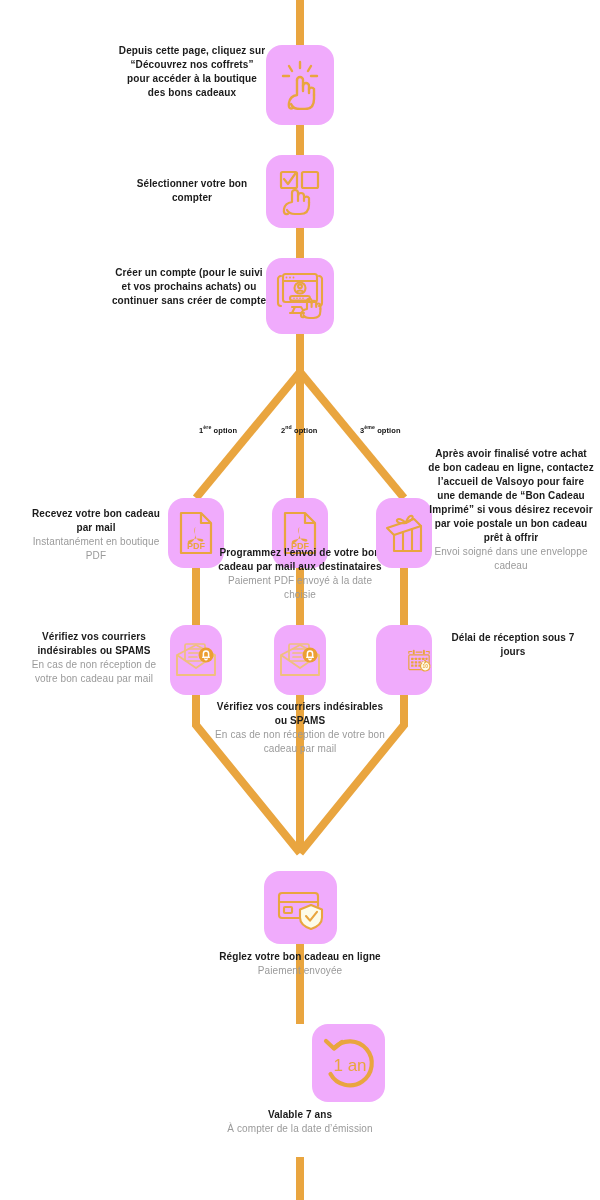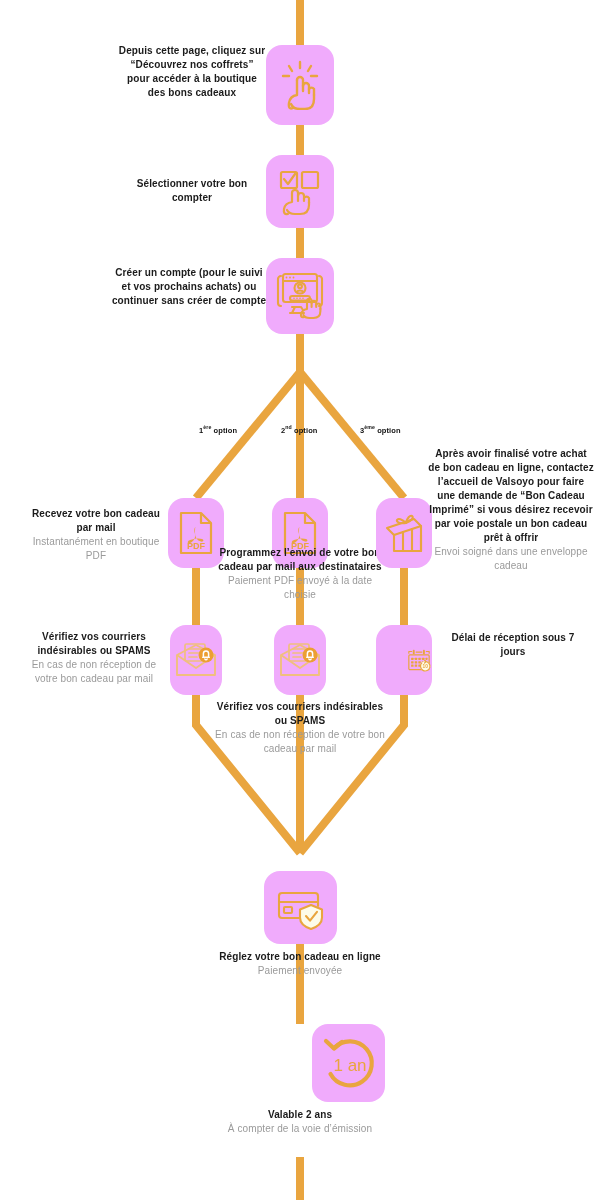--- a/index.html
+++ b/index.html
@@ -301,17 +301,17 @@
   <div class="tile" style="left:264px;top:1024px;width:73px;height:78px;margin-left:48px;">
     <svg width="58" height="56" viewBox="0 0 58 56">
       <g stroke="#e9a53f" stroke-width="4.2" fill="none" stroke-linecap="round" stroke-linejoin="round">
         <path d="M14,13 a22,22 0 1 1 -3.5,26"></path>
         <polyline points="6,6 14,13.5 22,7"></polyline>
       </g>
       <text x="30" y="36" text-anchor="middle" font-family="Liberation Sans, sans-serif" font-size="17" fill="#e9a53f">1 an</text>
     </svg>
   </div>
   <div class="txt c" style="left:222px;top:1108px;width:156px;">
-    <div class="ttl">Valable 2 ans</div>
-    <div class="sub">À compter de la voie d’émission</div>
+    <div class="ttl">Valable 7 ans</div>
+    <div class="sub">À compter de la date d’émission</div>
   </div>
 
 </div>
 
 </body></html>

